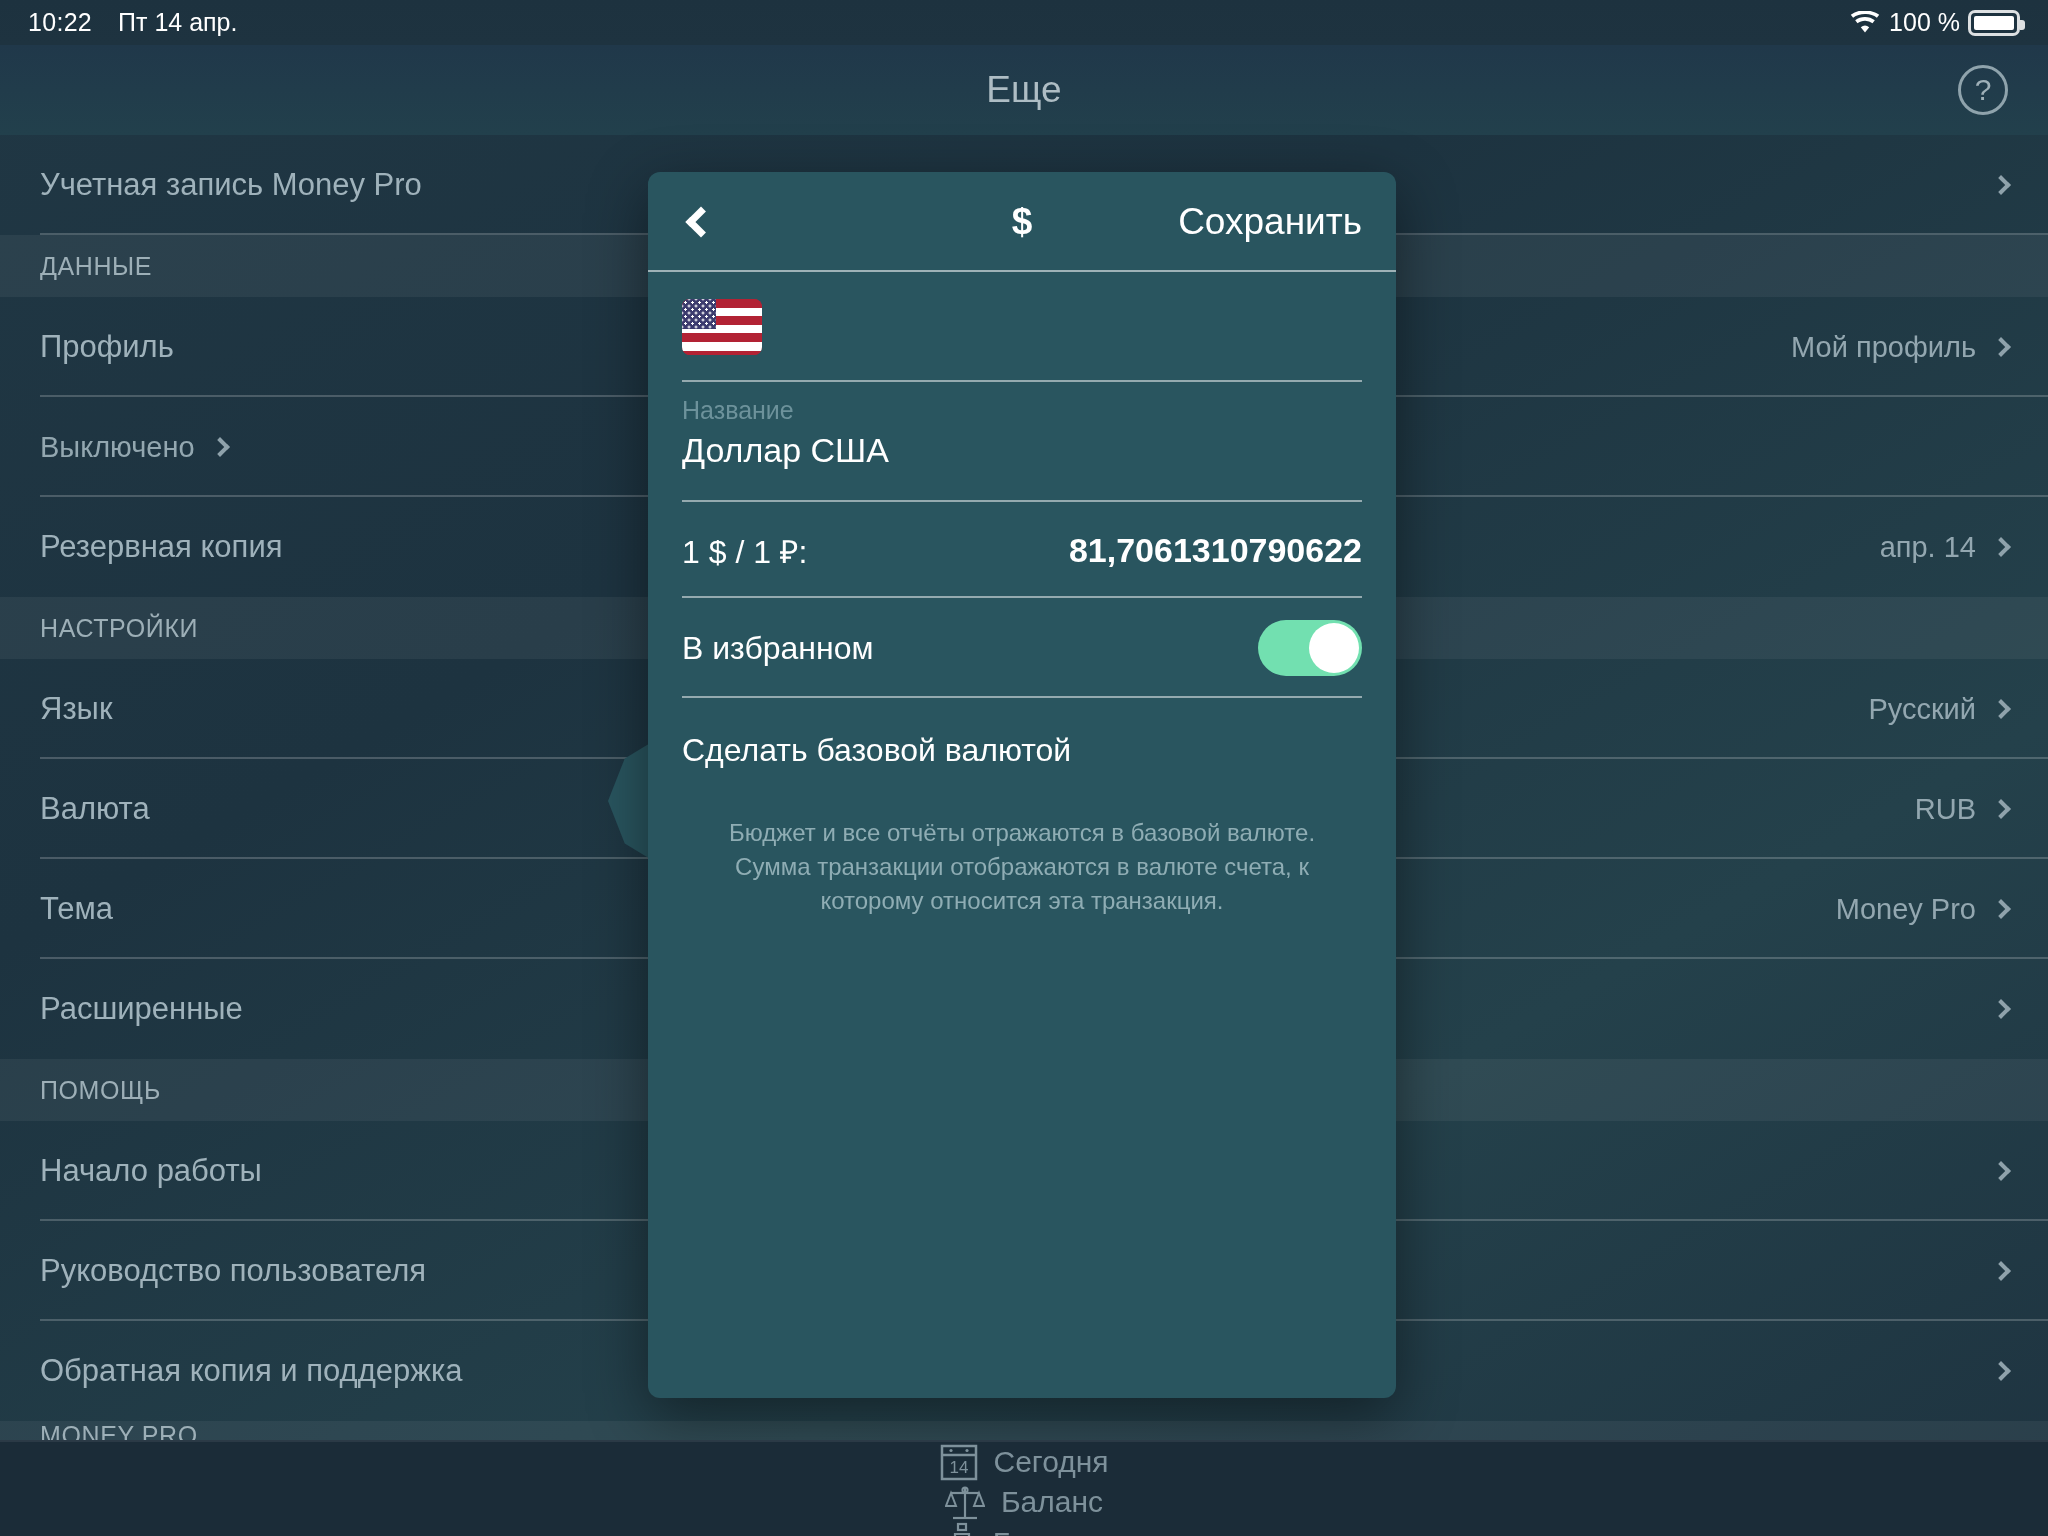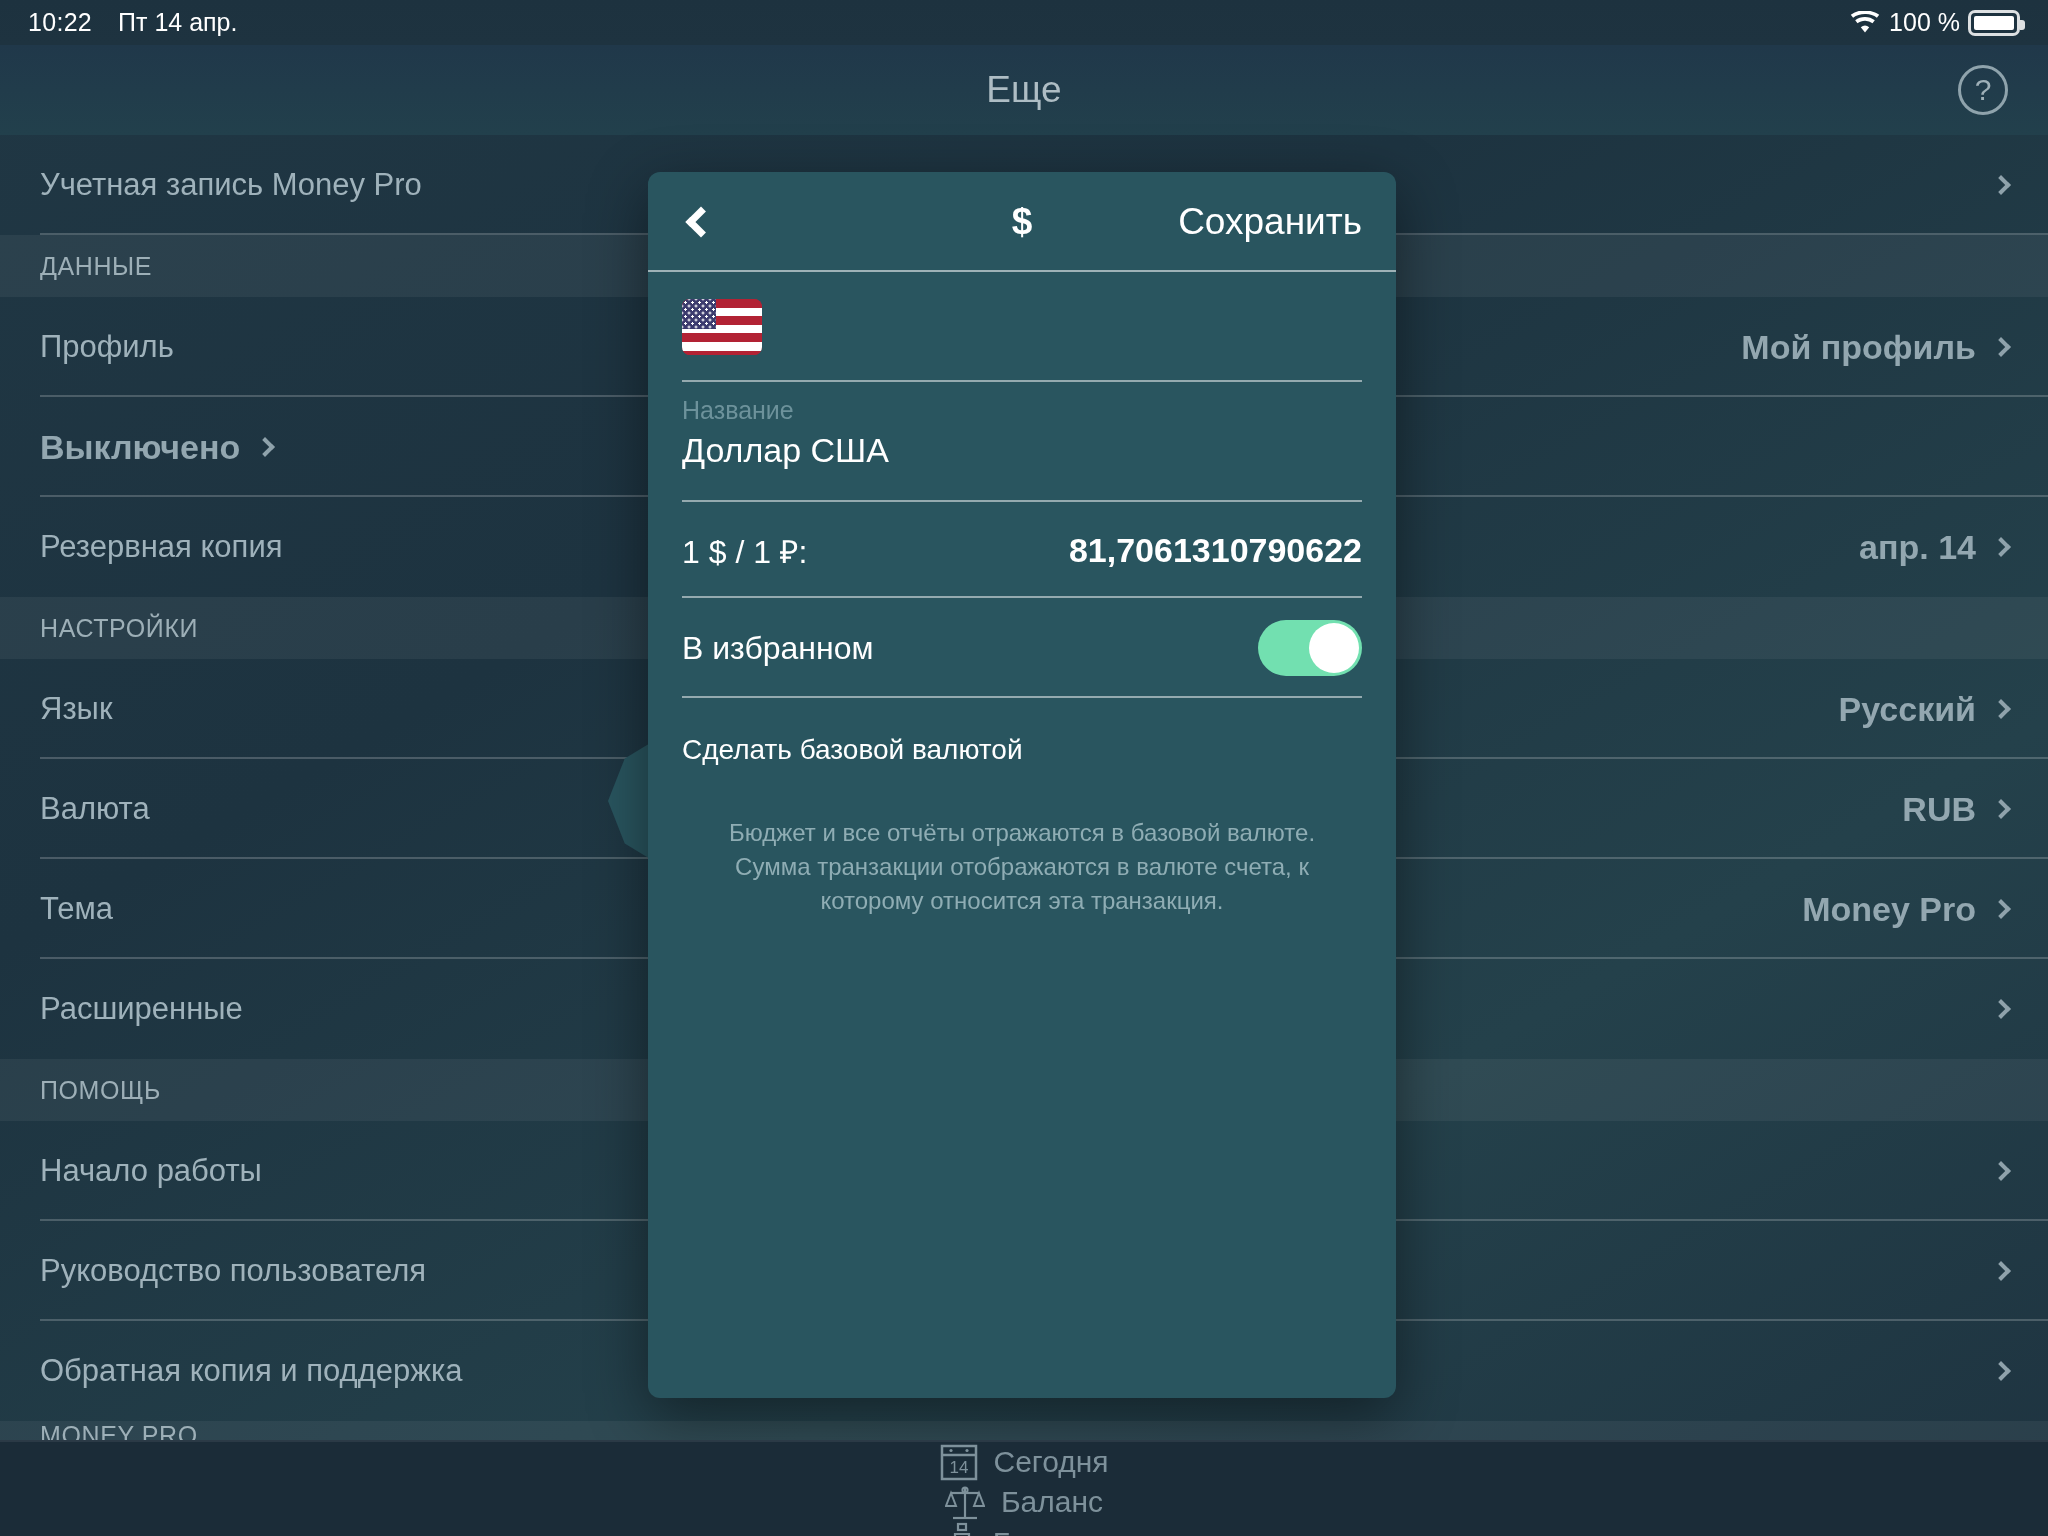--- a/index.html
+++ b/index.html
@@ -60,21 +60,21 @@
     display:flex; align-items:center;
     padding:0 40px;
     color:#9fb2bb; font-size:31px;
   }
   .row::after {
     content:""; position:absolute; left:40px; right:0; bottom:0;
     height:2px; background:rgba(255,255,255,.20);
   }
   .row.no-sep::after { display:none; }
   .row .label { flex:1; }
-  .row .value { color:#93a7b0; font-size:34px; margin-right:18px;font-weight:bold; }
+  .row .value { color:#93a7b0; font-size:29px; margin-right:18px; }
   .chev {
     width:14px; height:14px;
     border-right:4px solid #8fa2ab; border-top:4px solid #8fa2ab;
     transform:rotate(45deg);
   }
   .section {
     height:62px; display:flex; align-items:center;
     padding:0 40px;
     background:rgba(255,255,255,.055);
     color:#9dafb7; font-size:25px; letter-spacing:.6px;
@@ -165,21 +165,21 @@
   .toggle {
     margin-left:auto; width:104px; height:56px; border-radius:28px;
     background:#72e0b0; position:relative;
   }
   .toggle i {
     position:absolute; top:3px; right:3px;
     width:50px; height:50px; border-radius:50%; background:#fff;
   }
   .base-row { height:104px; display:flex; align-items:center; }
   .base-row::after { display:none; }
-  .base-label { color:#ffffff; font-size:28px; }
+  .base-label { color:#ffffff; font-size:32px; }
   .pop-note {
     padding:14px 40px 0;
     text-align:center; color:#8fadb4; font-size:24px; line-height:1.42;
   }
 </style>
 </head>
 <body>
 
 <div id="app">
 

